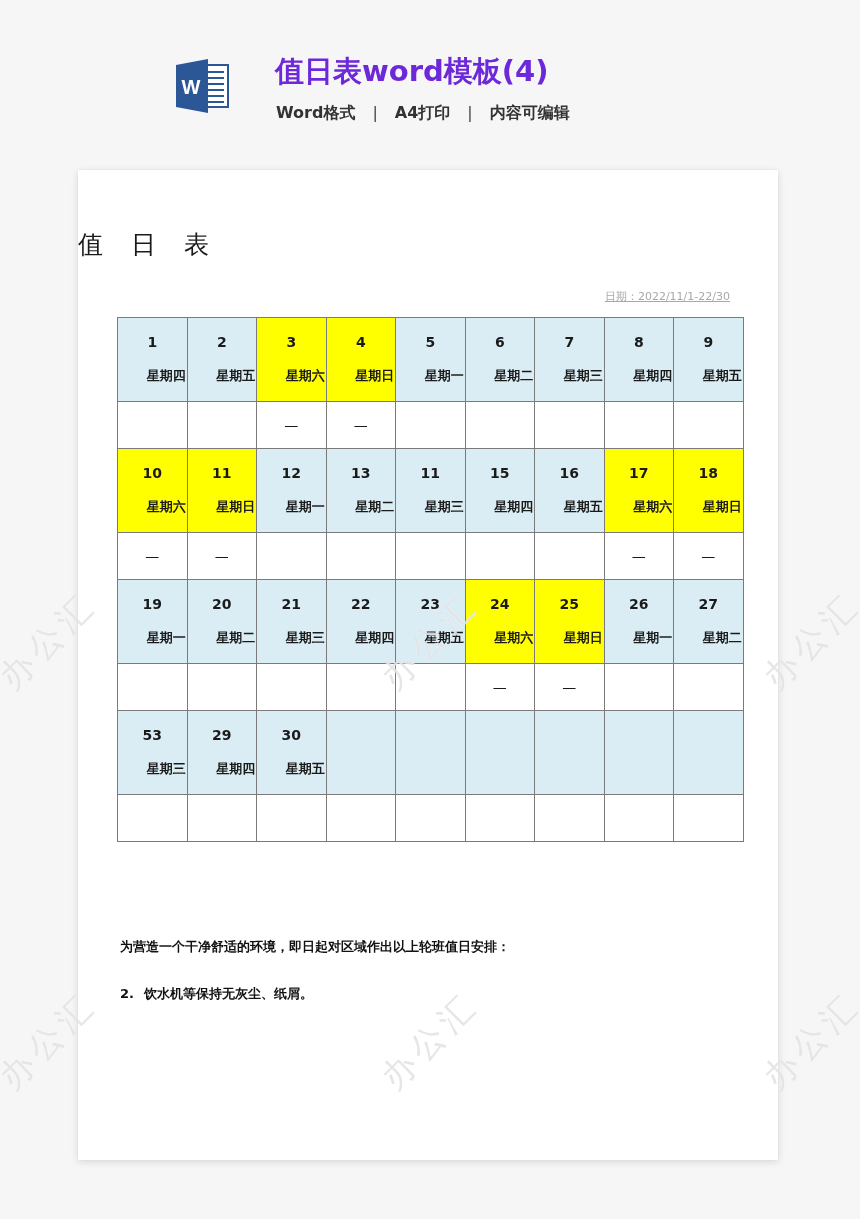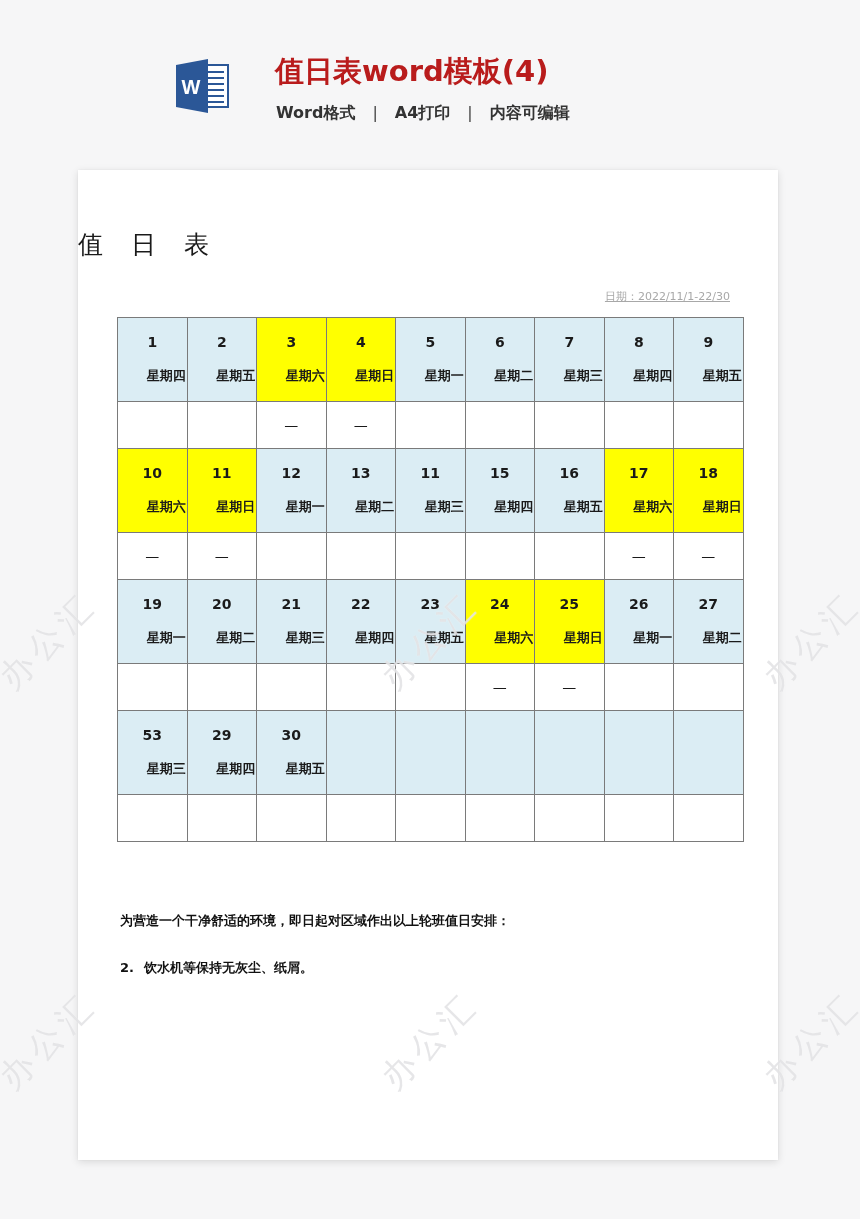--- a/index.html
+++ b/index.html
@@ -11,21 +11,21 @@
       overflow: hidden;
     }
     .header {
       position: absolute; left: 0; top: 0; width: 860px; height: 150px;
     }
     .word-icon {
       position: absolute; left: 174px; top: 59px; width: 56px; height: 54px;
     }
     .title {
       position: absolute; left: 275px; top: 52px;
-      font-size: 29px; font-weight: bold; color: #b91c1c;
+      font-size: 29px; font-weight: bold; color: #6d28d9;
       letter-spacing: 0px; white-space: nowrap;
     }
     .subtitle {
       position: absolute; left: 276px; top: 103px;
       font-size: 16px; font-weight: bold; color: #333333;
       white-space: nowrap; display: flex; gap: 0;
     }
     .subtitle .sep { margin: 0 17px; font-weight: normal; color: #444; }
 
     .page {
@@ -52,21 +52,21 @@
       width: 69.5px;
       text-align: center; vertical-align: middle;
       color: #1a1a1a;
     }
     tr.day-row td { height: 84px; background: #dbedf4; }
     tr.day-row td.weekend { background: #ffff00; }
     tr.duty-row td { height: 47px; background: #ffffff; font-size: 14px; }
     .daynum { display: block; font-size: 14px; font-weight: bold; margin-bottom: 17px; }
     .weekday { display: block; font-size: 13px; font-weight: bold; margin-left: 28px; }
     .notes {
-      position: absolute; left: 42px; top: 742px; width: 620px;
+      position: absolute; left: 42px; top: 768px; width: 620px;
       font-size: 13px; font-weight: bold; color: #111;
     }
     .notes p { height: 47px; line-height: 18px; white-space: nowrap; }
     .notes .num { display: inline-block; width: 24px; }
 
     .watermark {
       position: absolute; font-size: 34px; color: rgba(200,200,205,0.45);
       transform: rotate(-45deg); white-space: nowrap; letter-spacing: 6px;
       pointer-events: none;
       text-shadow: 0 0 1px rgba(255,255,255,0.9);

